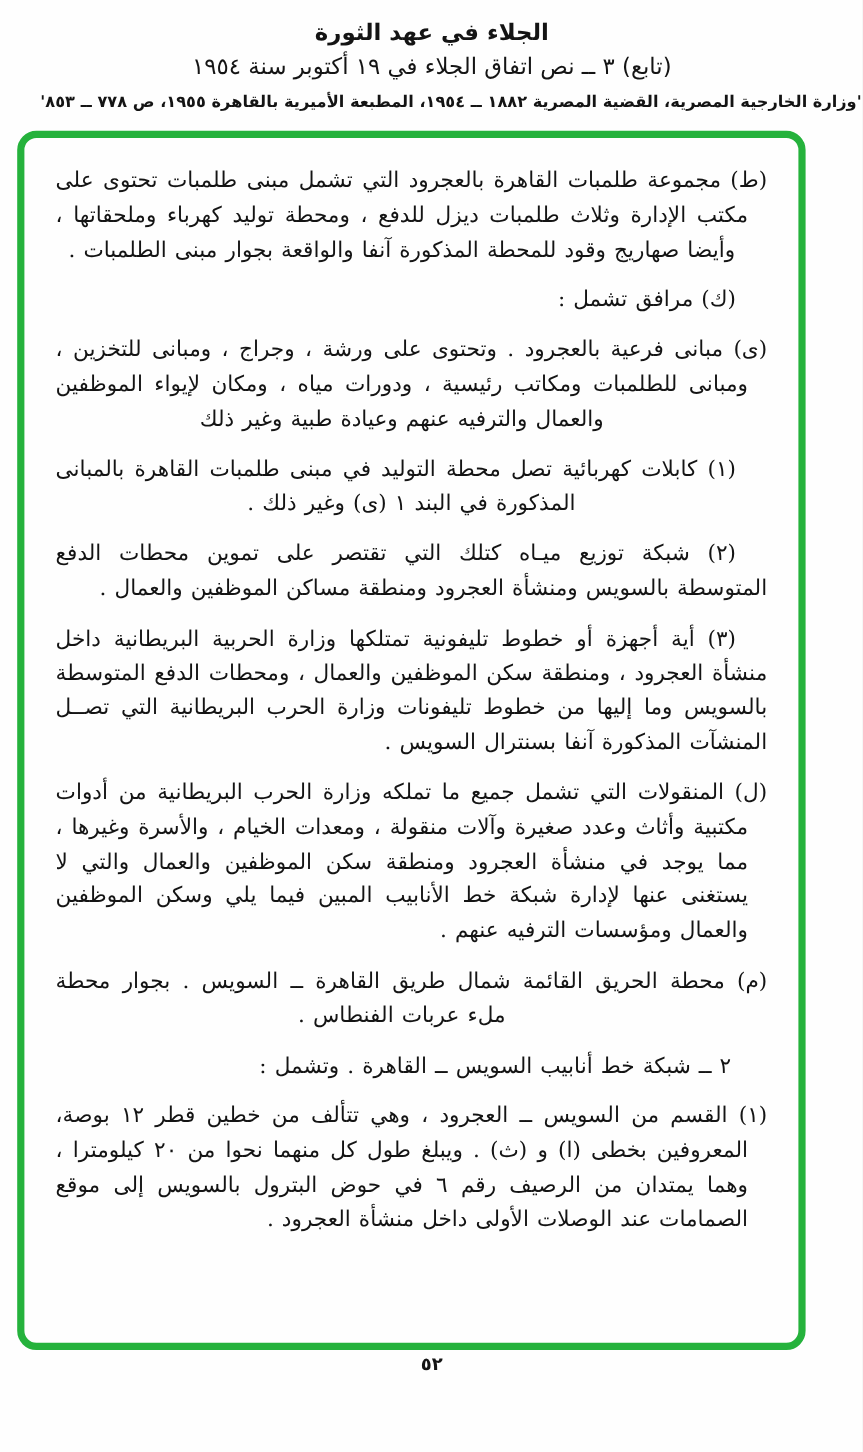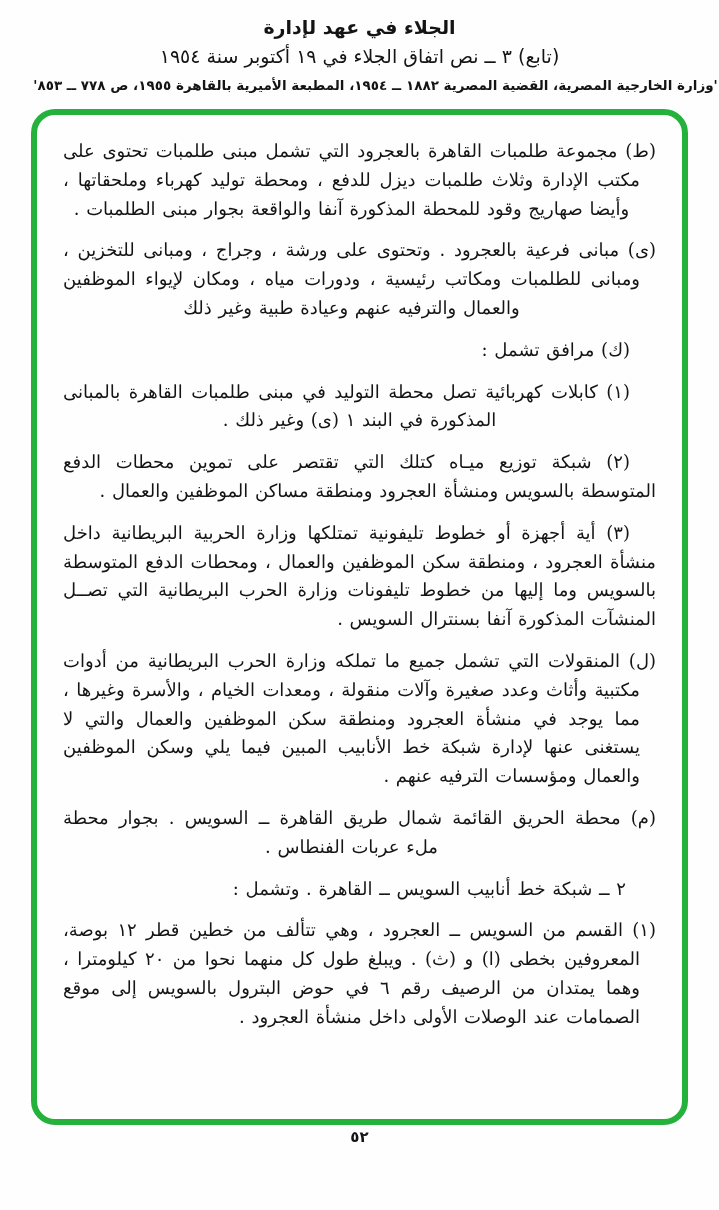--- a/index.html
+++ b/index.html
@@ -36,23 +36,23 @@
   .doc-source {
     font-family: "DejaVu Sans", sans-serif;
     font-weight: bold;
     font-size: 13.5px;
     margin-top: 7px;
     white-space: nowrap;
     margin-left: 32px;
   }
   .frame {
     width: 657px;
-    margin: 16px 31px 0 31px;
+    margin: 16px 48px 0 31px;
     border: 6px solid #25b23c;
-    border-radius: 24px;
+    border-radius: 16px;
     background: #fefefe;
     padding: 22px 26px 18px 26px;
     min-height: 1016px;
   }
   .par {
     direction: rtl;
     text-align: justify;
     font-size: 18px;
     line-height: 1.6;
     margin-bottom: 13px;
@@ -72,30 +72,30 @@
     font-weight: bold;
     font-size: 15px;
   }
 </style>
 </head>
 <body>
 
 <div class="page">
 
   <div class="doc-header">
-    <div class="doc-title">الجلاء في عهد لإدارة</div>
+    <div class="doc-title">الجلاء في عهد الثورة</div>
     <div class="doc-subtitle">(تابع) ٣ ــ نص اتفاق الجلاء في ١٩ أكتوبر سنة ١٩٥٤</div>
     <div class="doc-source">'وزارة الخارجية المصرية، القضية المصرية ١٨٨٢ ــ ١٩٥٤، المطبعة الأميرية بالقاهرة ١٩٥٥، ص ٧٧٨ ــ ٨٥٣'</div>
   </div>
 
   <div class="frame">
     <div>
         <p class="par hang clast"><span class="marker">(ط) </span>مجموعة طلمبات القاهرة بالعجرود التي تشمل مبنى طلمبات تحتوى على مكتب الإدارة وثلاث طلمبات ديزل للدفع ، ومحطة توليد كهرباء وملحقاتها ، وأيضا صهاريج وقود للمحطة المذكورة آنفا والواقعة بجوار مبنى الطلمبات .</p>
+        <p class="par ind single"><span class="marker">(ك) </span>مرافق تشمل :</p>
         <p class="par hang clast"><span class="marker">(ى) </span>مبانى فرعية بالعجرود . وتحتوى على ورشة ، وجراج ، ومبانى للتخزين ، ومبانى للطلمبات ومكاتب رئيسية ، ودورات مياه ، ومكان لإيواء الموظفين والعمال والترفيه عنهم وعيادة طبية وغير ذلك</p>
-        <p class="par ind single"><span class="marker">(ك) </span>مرافق تشمل :</p>
         <p class="par ind clast"><span class="marker">(١) </span>كابلات كهربائية تصل محطة التوليد في مبنى طلمبات القاهرة بالمبانى المذكورة في البند ١ (ى) وغير ذلك .</p>
         <p class="par ind"><span class="marker">(٢) </span>شبكة توزيع ميـاه كتلك التي تقتصر على تموين محطات الدفع المتوسطة بالسويس ومنشأة العجرود ومنطقة مساكن الموظفين والعمال .</p>
         <p class="par ind"><span class="marker">(٣) </span>أية أجهزة أو خطوط تليفونية تمتلكها وزارة الحربية البريطانية داخل منشأة العجرود ، ومنطقة سكن الموظفين والعمال ، ومحطات الدفع المتوسطة بالسويس وما إليها من خطوط تليفونات وزارة الحرب البريطانية التي تصــل المنشآت المذكورة آنفا بسنترال السويس .</p>
         <p class="par hang"><span class="marker">(ل) </span>المنقولات التي تشمل جميع ما تملكه وزارة الحرب البريطانية من أدوات مكتبية وأثاث وعدد صغيرة وآلات منقولة ، ومعدات الخيام ، والأسرة وغيرها ، مما يوجد في منشأة العجرود ومنطقة سكن الموظفين والعمال والتي لا يستغنى عنها لإدارة شبكة خط الأنابيب المبين فيما يلي وسكن الموظفين والعمال ومؤسسات الترفيه عنهم .</p>
         <p class="par hang clast"><span class="marker">(م) </span>محطة الحريق القائمة شمال طريق القاهرة ــ السويس . بجوار محطة ملء عربات الفنطاس .</p>
         <p class="par ind-lg single"><span class="marker">٢ ــ </span>شبكة خط أنابيب السويس ــ القاهرة . وتشمل :</p>
         <p class="par hang"><span class="marker">(١) </span>القسم من السويس ــ العجرود ، وهي تتألف من خطين قطر ١٢ بوصة، المعروفين بخطى (ا) و (ث) . ويبلغ طول كل منهما نحوا من ٢٠ كيلومترا ، وهما يمتدان من الرصيف رقم ٦ في حوض البترول بالسويس إلى موقع الصمامات عند الوصلات الأولى داخل منشأة العجرود .</p>
       </div>
   </div>
 

